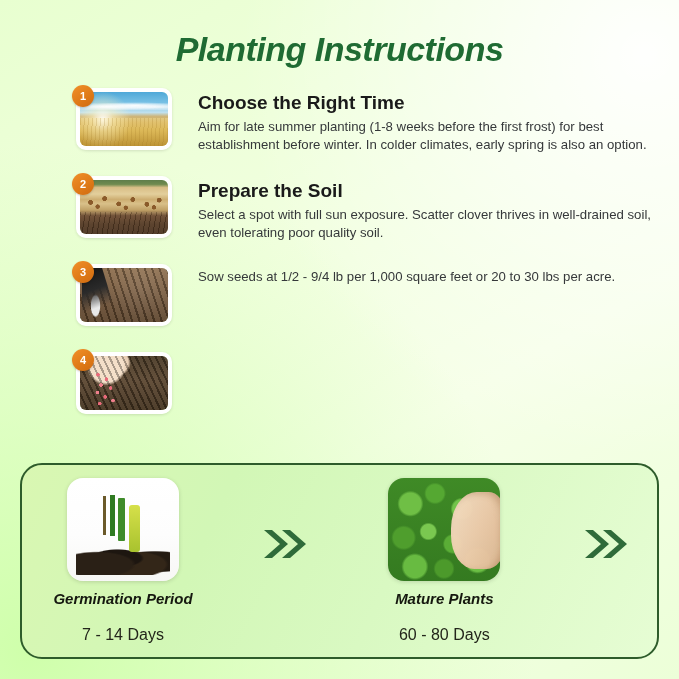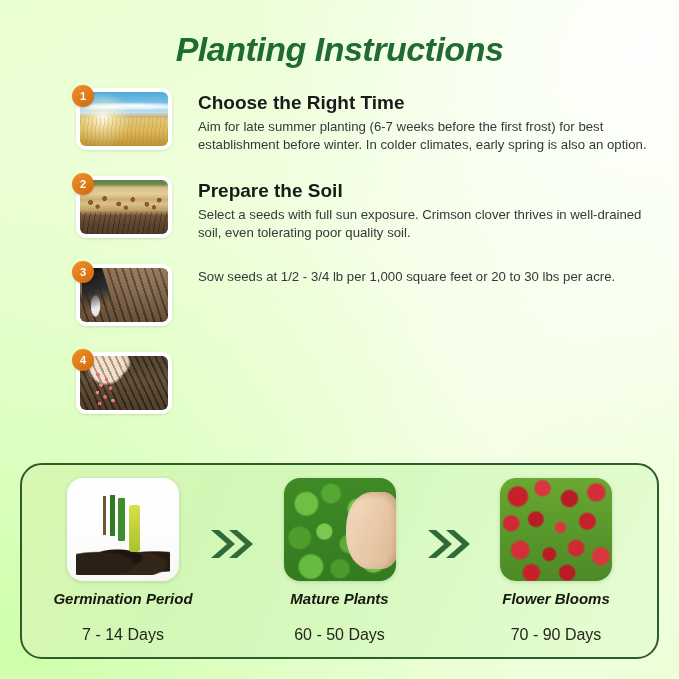--- a/index.html
+++ b/index.html
@@ -328,46 +328,46 @@
 
     <div class="step">
       <div class="thumb-wrap">
         <div class="badge">1</div>
         <div class="thumb">
           <div class="ph ph-wheat"></div>
         </div>
       </div>
       <div class="step-text">
         <div class="step-title">Choose the Right Time</div>
-        <div class="step-desc">Aim for late summer planting (6-7 weeks before the first frost) for best establishment before winter. In colder climates, early spring is also an option.</div>
+        <div class="step-desc">Aim for late summer planting (1-8 weeks before the first frost) for best establishment before winter. In colder climates, early spring is also an option.</div>
       </div>
     </div>
 
     <div class="step">
       <div class="thumb-wrap">
         <div class="badge">2</div>
         <div class="thumb">
           <div class="ph ph-field"></div>
         </div>
       </div>
       <div class="step-text">
         <div class="step-title">Prepare the Soil</div>
-        <div class="step-desc">Select a seeds with full sun exposure. Crimson clover thrives in well-drained soil, even tolerating poor quality soil.</div>
+        <div class="step-desc">Select a spot with full sun exposure. Scatter clover thrives in well-drained soil, even tolerating poor quality soil.</div>
       </div>
     </div>
 
     <div class="step">
       <div class="thumb-wrap">
         <div class="badge">3</div>
         <div class="thumb">
           <div class="ph ph-drill"></div>
         </div>
       </div>
       <div class="step-text">
-        <div class="step-desc">Sow seeds at 1/2 - 3/4 lb per 1,000 square feet or 20 to 30 lbs per acre.</div>
+        <div class="step-desc">Sow seeds at 1/2 - 9/4 lb per 1,000 square feet or 20 to 30 lbs per acre.</div>
       </div>
     </div>
 
     <div class="step">
       <div class="thumb-wrap">
         <div class="badge">4</div>
         <div class="thumb">
           <div class="ph ph-seeds"></div>
         </div>
       </div>
@@ -390,33 +390,26 @@
         <path d="M3 3 L19 17 L3 31 L11 31 L27 17 L11 3 Z" fill="#2f6b3a"></path>
         <path d="M21 3 L37 17 L21 31 L29 31 L45 17 L29 3 Z" fill="#2f6b3a"></path>
       </svg>
     </div>
 
     <div class="tl-item">
       <div class="tl-img">
         <div class="ph ph-clover"></div>
       </div>
       <div class="tl-label">Mature Plants</div>
-      <div class="tl-days">60 - 50 Days</div>
+      <div class="tl-days">60 - 80 Days</div>
     </div>
 
     <div class="arrow">
       <svg width="46" height="34" viewBox="0 0 46 34" aria-hidden="true">
         <path d="M3 3 L19 17 L3 31 L11 31 L27 17 L11 3 Z" fill="#2f6b3a"></path>
         <path d="M21 3 L37 17 L21 31 L29 31 L45 17 L29 3 Z" fill="#2f6b3a"></path>
       </svg>
     </div>
 
-    <div class="tl-item">
-      <div class="tl-img">
-        <div class="ph ph-bloom"></div>
-      </div>
-      <div class="tl-label">Flower Blooms</div>
-      <div class="tl-days">70 - 90 Days</div>
-    </div>
 
   </div>
 
 </div>
 
 </body></html>

